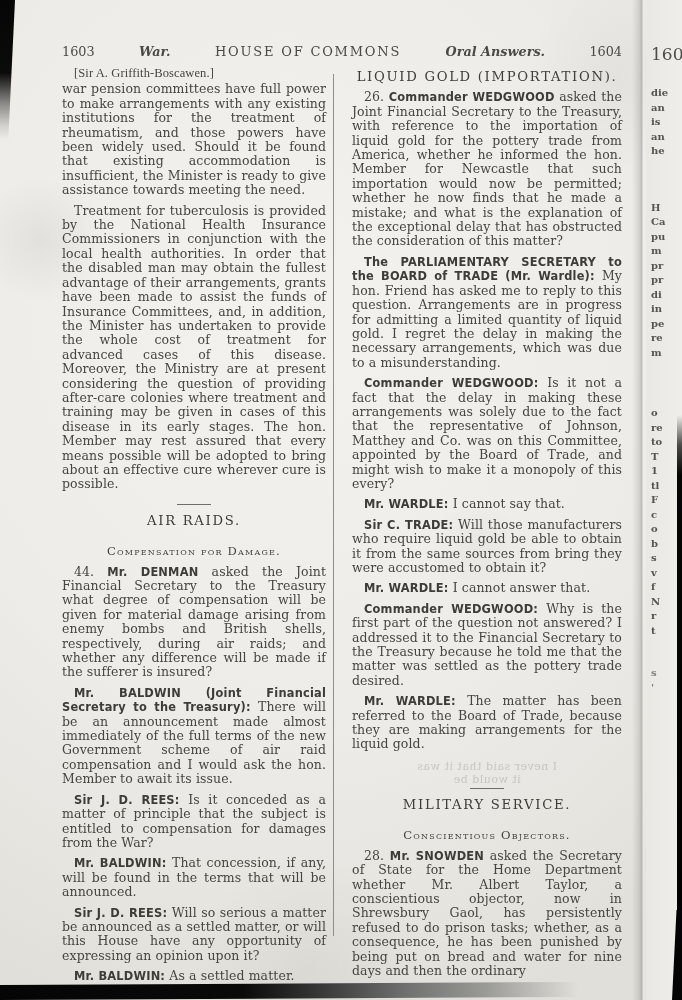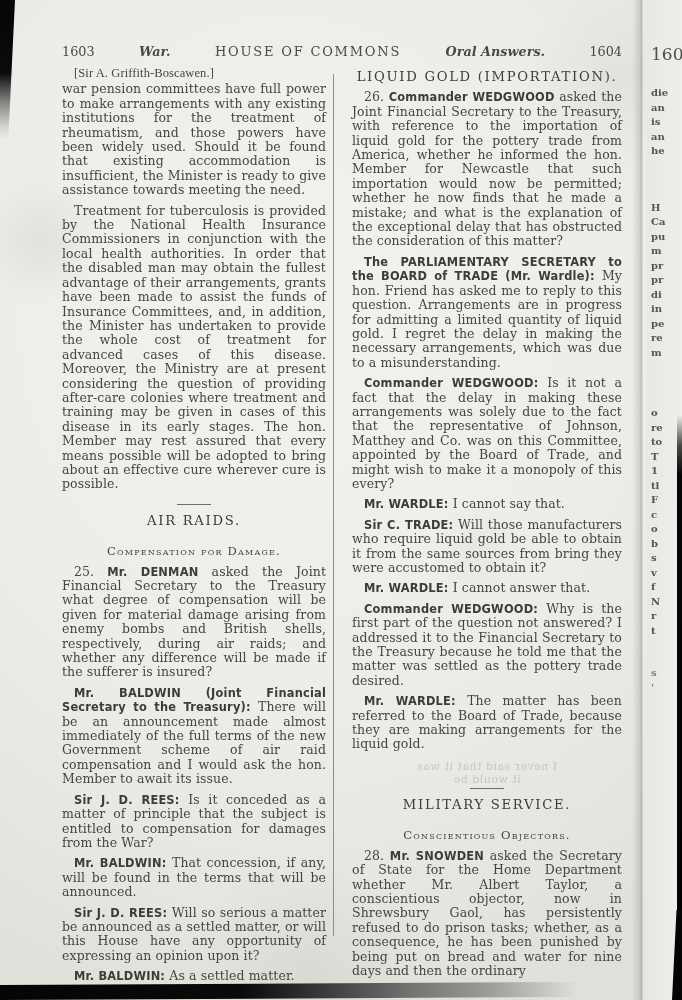--- a/index.html
+++ b/index.html
@@ -85,21 +85,21 @@
 
   <div class="col col-left">
     <p class="attribution">[Sir A. Griffith-Boscawen.]</p>
     <p class="para noindent"><span>war pension committees have full power to make arrangements with any existing institutions for the treatment of rheumatism, and those powers have been widely used. Should it be found that existing accommodation is insufficient, the Minister is ready to give assistance towards meeting the need.</span></p>
     <p class="para"><span>Treatment for tuberculosis is provided by the National Health Insurance Commissioners in conjunction with the local health authorities. In order that the disabled man may obtain the fullest advantage of their arrangements, grants have been made to assist the funds of Insurance Committees, and, in addition, the Minister has undertaken to provide the whole cost of treatment for advanced cases of this disease. Moreover, the Ministry are at present considering the question of providing after-care colonies where treatment and training may be given in cases of this disease in its early stages. The hon. Member may rest assured that every means possible will be adopted to bring about an effective cure wherever cure is possible.</span></p>
 
     <div class="rule"></div>
     <h2 class="sec-head">AIR RAIDS.</h2>
     <h3 class="sub-head">Compensation for Damage.</h3>
 
-    <p class="para"><span class="pre">25.</span><span class="speaker">Mr. DENMAN</span><span>asked the Joint Financial Secretary to the Treasury what degree of compensation will be given for material damage arising from enemy bombs and British shells, respectively, during air raids; and whether any difference will be made if the sufferer is insured?</span></p>
+    <p class="para"><span class="pre">44.</span><span class="speaker">Mr. DENMAN</span><span>asked the Joint Financial Secretary to the Treasury what degree of compensation will be given for material damage arising from enemy bombs and British shells, respectively, during air raids; and whether any difference will be made if the sufferer is insured?</span></p>
     <p class="para"><span class="speaker">Mr. BALDWIN (Joint Financial Secretary to the Treasury):</span><span>There will be an announcement made almost immediately of the full terms of the new Government scheme of air raid compensation and I would ask the hon. Member to await its issue.</span></p>
     <p class="para"><span class="speaker">Sir J. D. REES:</span><span>Is it conceded as a matter of principle that the subject is entitled to compensation for damages from the War?</span></p>
     <p class="para"><span class="speaker">Mr. BALDWIN:</span><span>That concession, if any, will be found in the terms that will be announced.</span></p>
     <p class="para"><span class="speaker">Sir J. D. REES:</span><span>Will so serious a matter be announced as a settled matter, or will this House have any opportunity of expressing an opinion upon it?</span></p>
     <p class="para"><span class="speaker">Mr. BALDWIN:</span><span>As a settled matter.</span></p>
   </div>
 
   <div class="col col-right">
     <h2 class="sec-head" style="margin-top:4px;">LIQUID GOLD (IMPORTATION).</h2>
 

